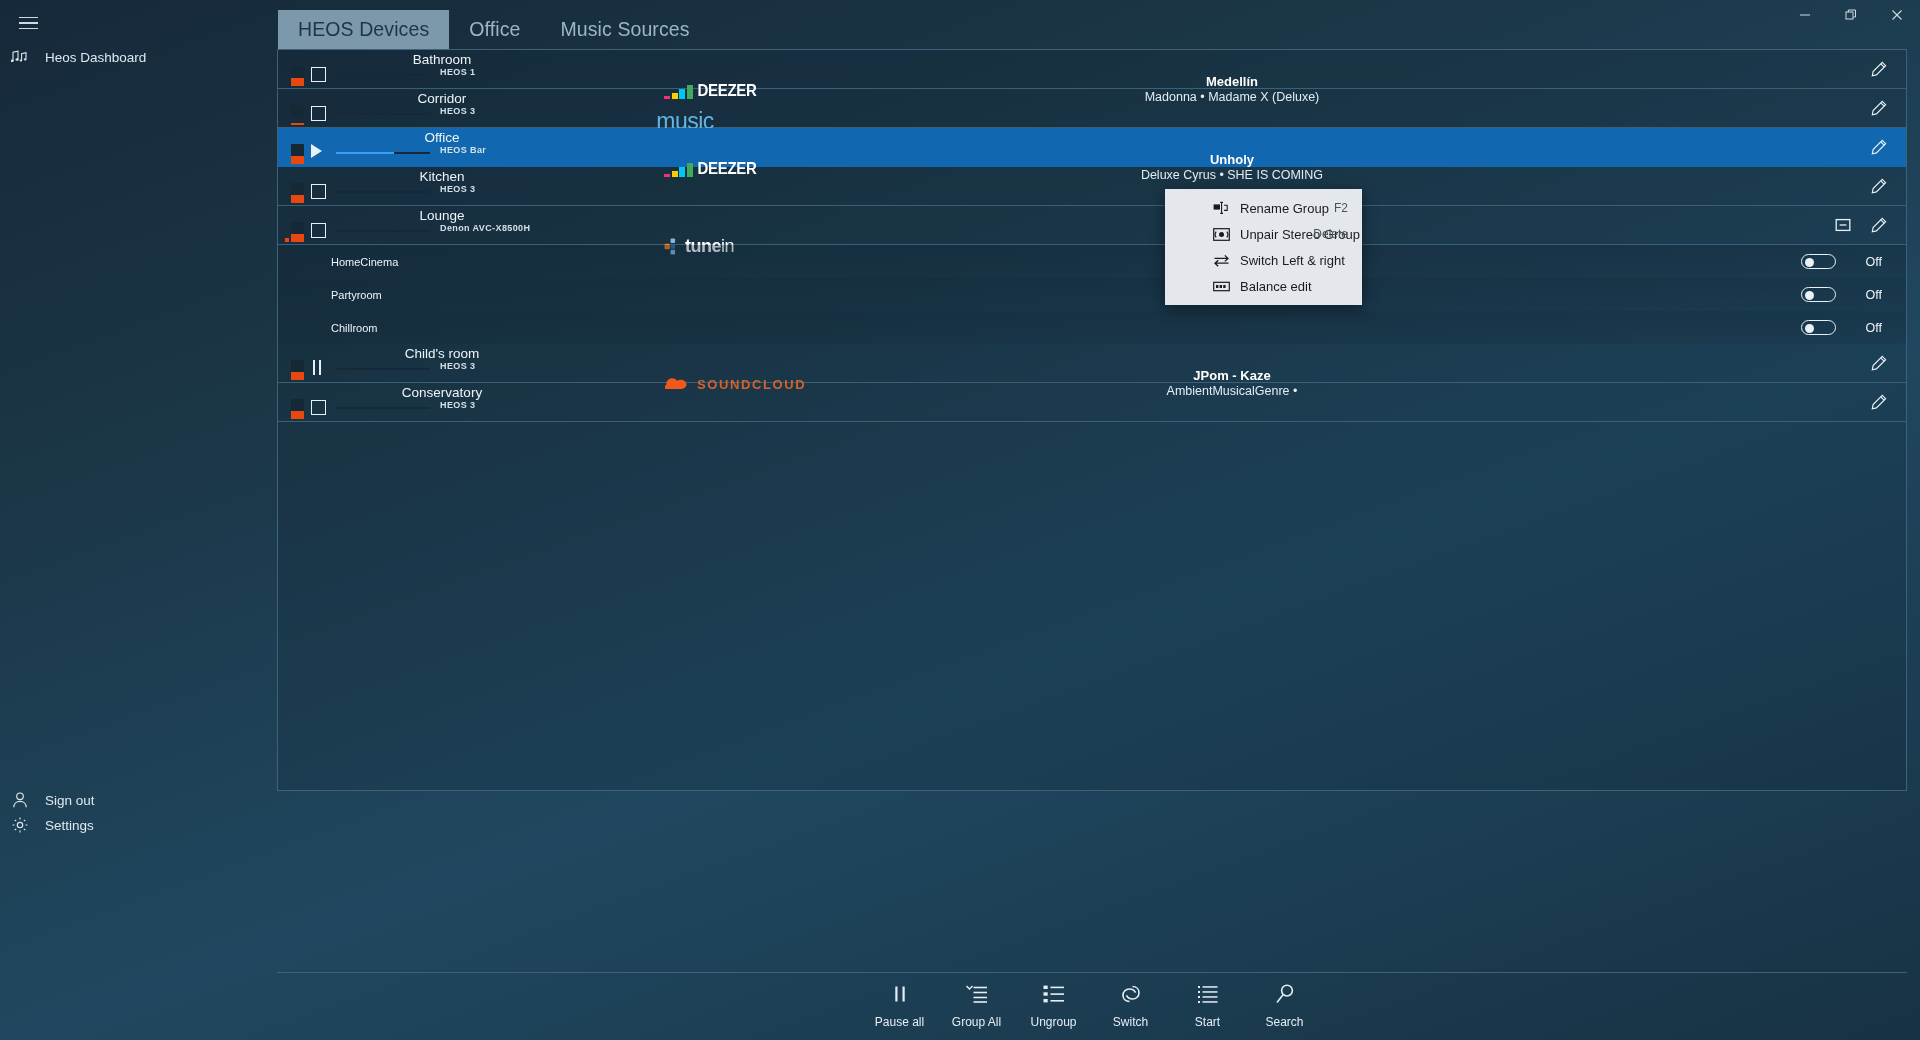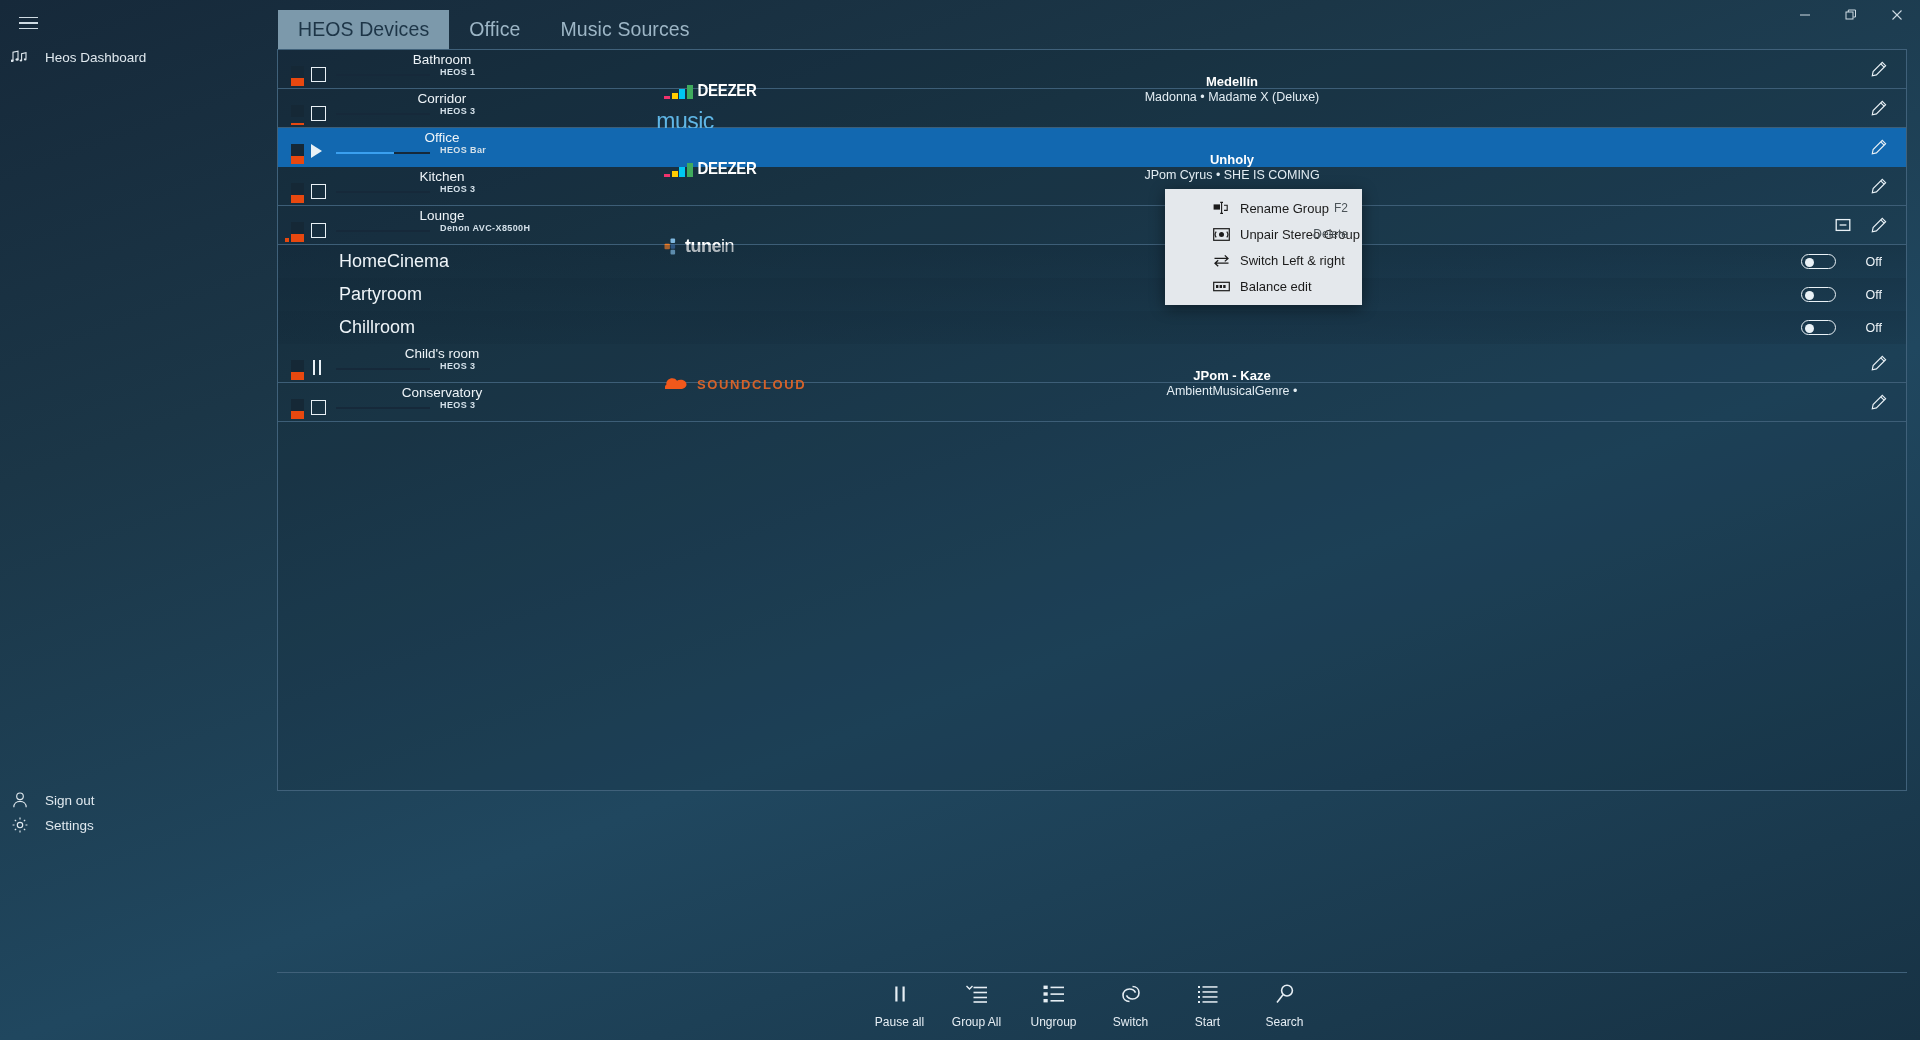--- a/index.html
+++ b/index.html
@@ -80,21 +80,21 @@
   .np.bd-esp { background:linear-gradient(90deg,#5b5560 0%,#6e4f5e 20%,#7a5060 38%,#55515f 60%,#3f4a58 100%); }
   .np.bd-sc  { background:linear-gradient(90deg,#2c4a5c 0%,#3d5e70 25%,#50728a 48%,#38596c 72%,#2a4557 100%); }
 
   .actions { width:92px; flex:0 0 92px; display:flex; align-items:center;
              justify-content:flex-end; gap:10px; padding-right:14px; }
   .iconbtn { width:26px; height:26px; display:flex; align-items:center; justify-content:center; }
 
   
   .grow { position:relative; height:33px; display:flex; align-items:center;
           background:linear-gradient(180deg,rgba(16,38,54,.34),rgba(16,38,54,.18)); }
-  .gname { position:absolute; left:61px; font-size:18px; color:#eef4f8; }
+  .gname { position:absolute; left:53px; font-size:11px; color:#eef4f8; }
   .gtog { position:absolute; right:70px; width:35px; height:15px; border:1.5px solid #e9f1f6;
           border-radius:9px; }
   .gtog .knob { position:absolute; left:3px; top:2.5px; width:9px; height:9px;
                 border-radius:50%; background:#e9f1f6; }
   .glabel { position:absolute; right:24px; font-size:12.5px; color:#eef4f8; }
 
   
   .ctx { position:absolute; left:1165px; top:189px; width:197px; padding:6px 0;
          background:#e4e8ec; color:#1b1b1b; z-index:80;
          box-shadow:0 3px 14px rgba(0,0,0,.45); }
@@ -328,21 +328,21 @@
               <i style="height:3px;background:#f0336e"></i>
               <i style="height:6px;background:#ffcc00"></i>
               <i style="height:10px;background:#00c7f2"></i>
               <i style="height:14px;background:#40ab5d"></i>
             </span>
             <span class="wordmark">DEEZER</span>
           </span>
         </div>
         <div class="meta">
           <div class="t1">Unholy</div>
-          <div class="t2">JPom Cyrus • SHE IS COMING</div>
+          <div class="t2">Deluxe Cyrus • SHE IS COMING</div>
         </div>
         <div class="tailbox"></div>
       </div>
       <div class="actions">
         <div class="iconbtn">
           <svg width="18" height="18" viewBox="0 0 18 18" fill="none" stroke="#e9f1f6" stroke-width="1.15">
             <path d="M12.3 2.4l3.3 3.3-9.2 9.2-4.1.8.8-4.1z"></path>
               <path d="M10.8 3.9l3.3 3.3"></path>
           </svg>
         </div>

